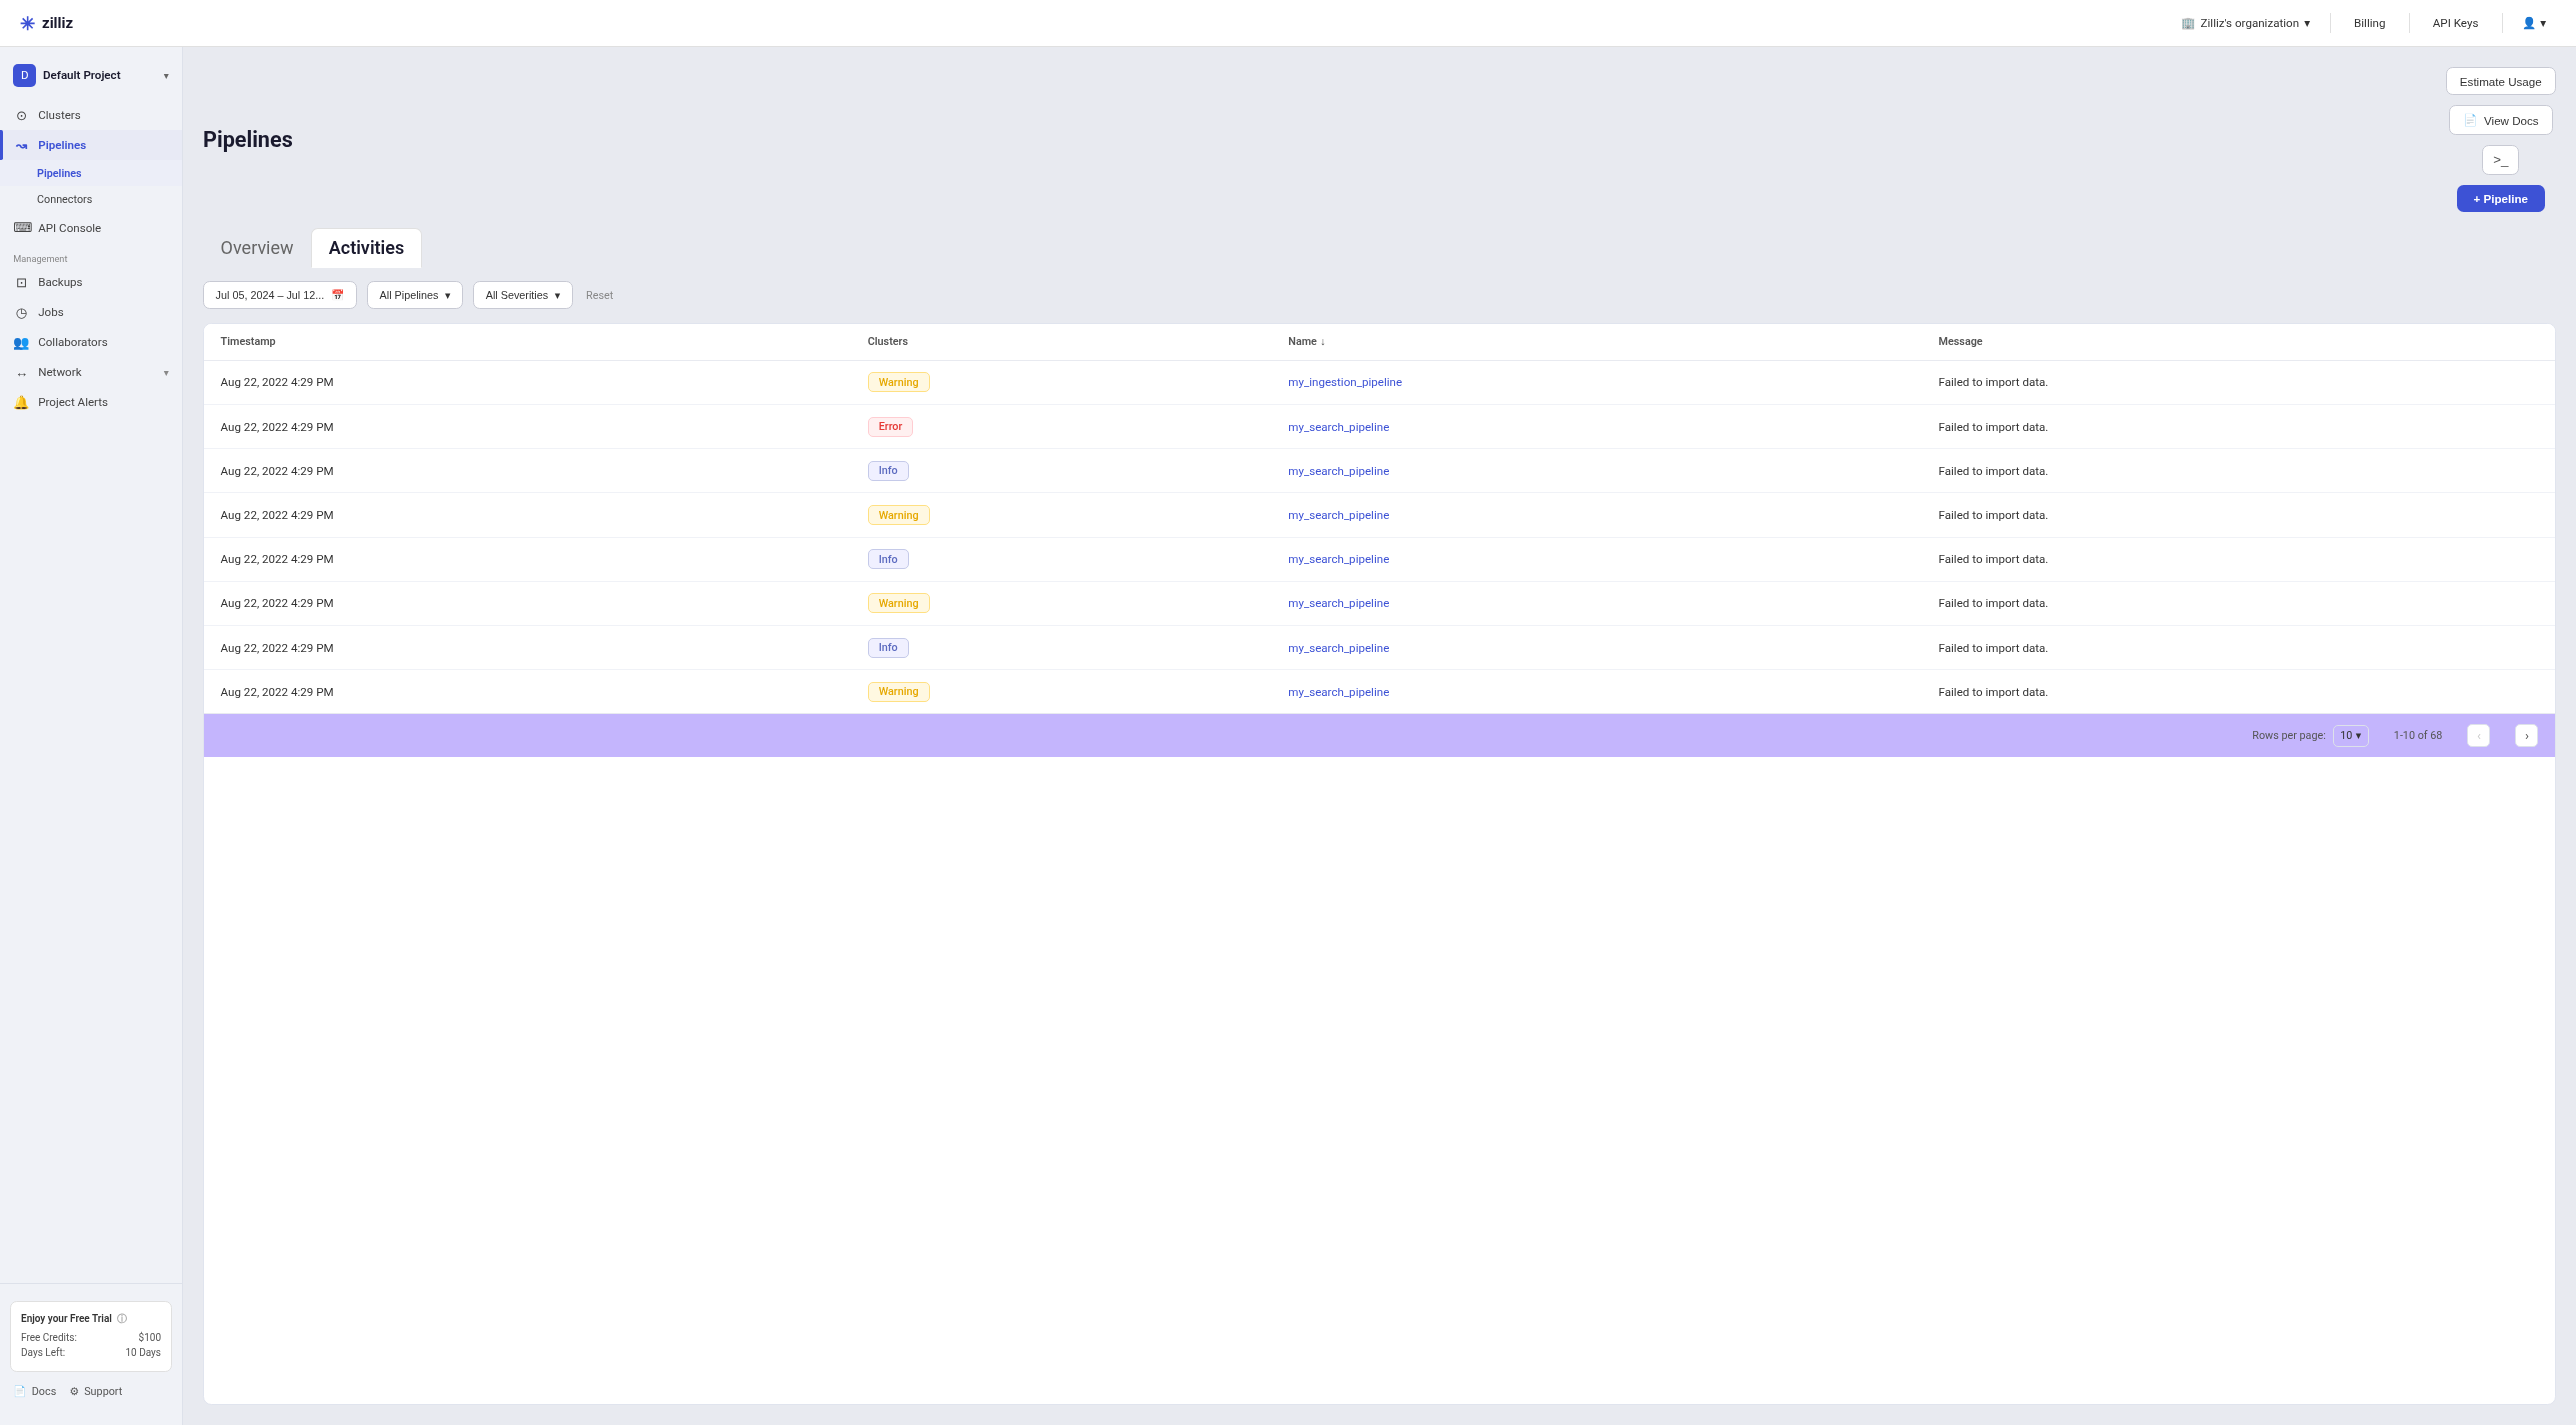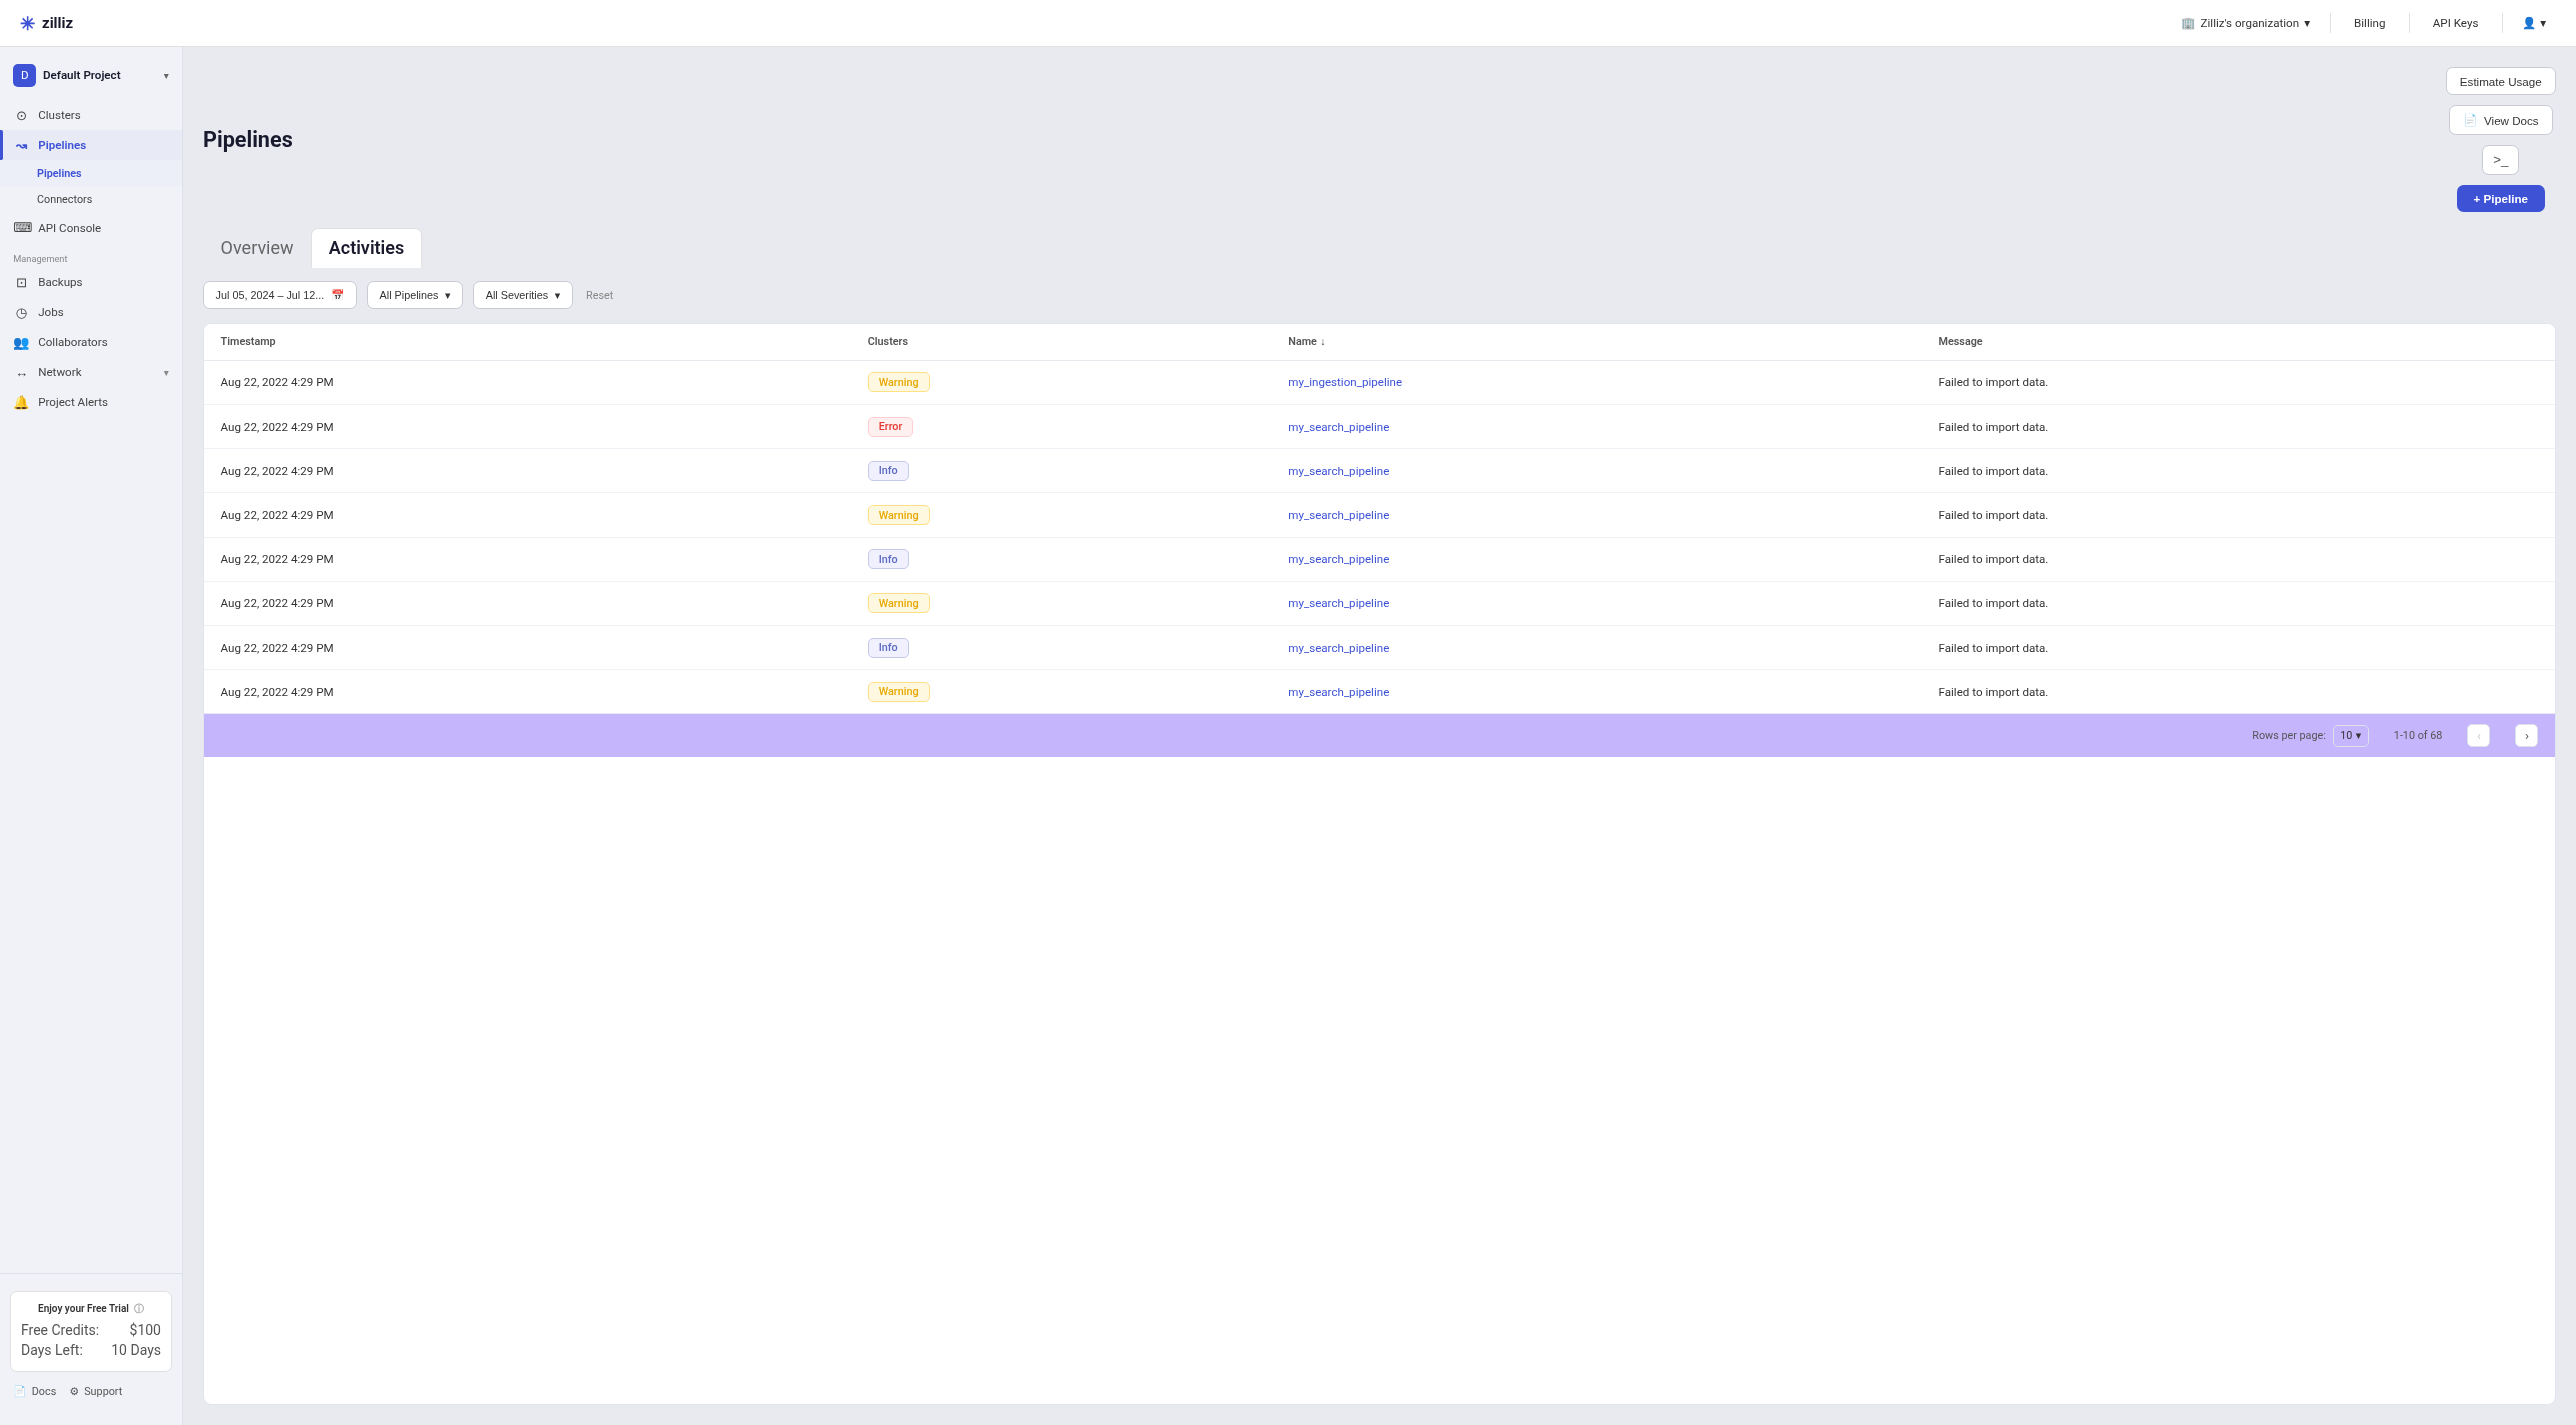--- a/index.html
+++ b/index.html
@@ -171,26 +171,25 @@
       border: 0.8px solid #e0e0e0;
     }
     .sidebar-trial-title {
       font-size: 10px;
       font-weight: 600;
       color: #333;
       display: flex;
       align-items: center;
       gap: 5px;
       margin-bottom: 6.7px;
-      justify-content: center;
     }
     .sidebar-trial-row {
       display: flex;
       justify-content: space-between;
-      font-size: 14px;
+      font-size: 10px;
       color: #555;
       margin-bottom: 3.3px;
     }
     .sidebar-bottom-links {
       display: flex;
       align-items: center;
       padding: 6.7px 13.3px;
       gap: 13.3px;
     }
     .sidebar-bottom-link {

